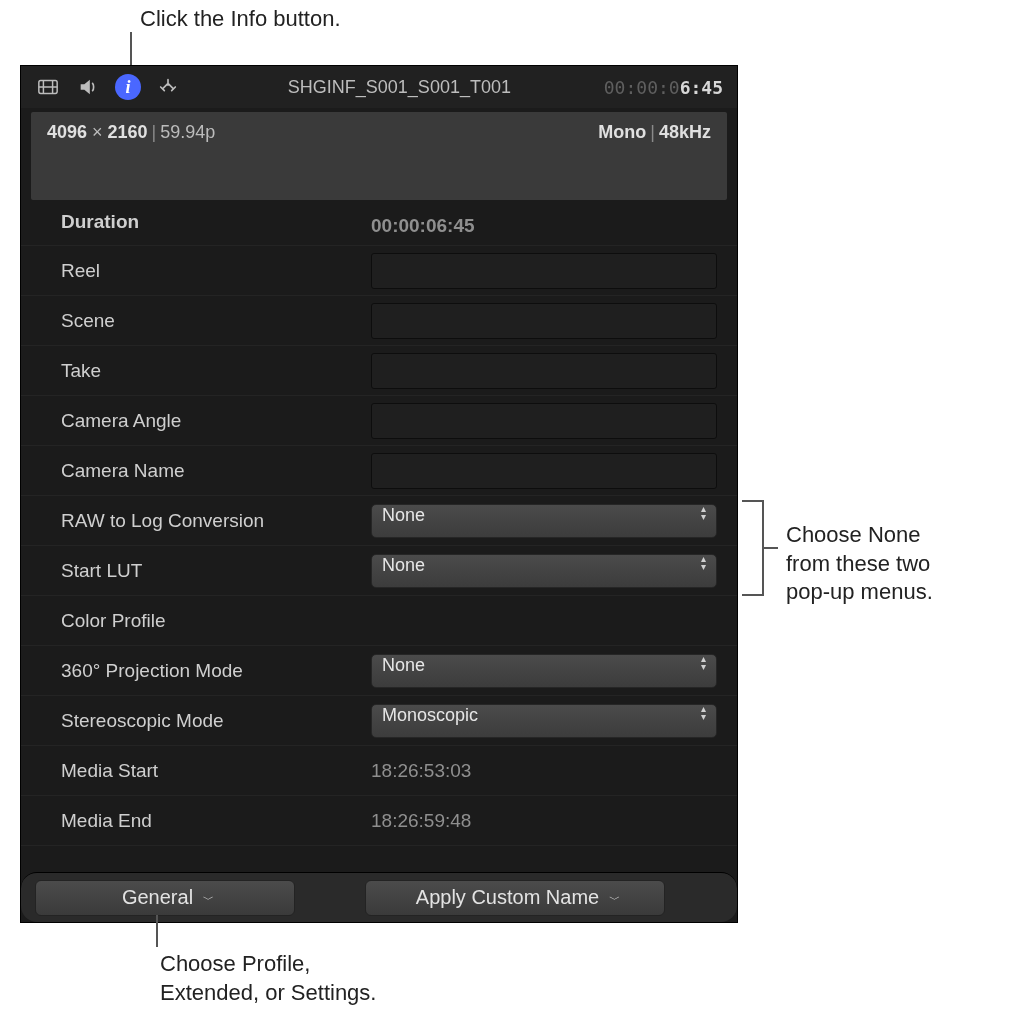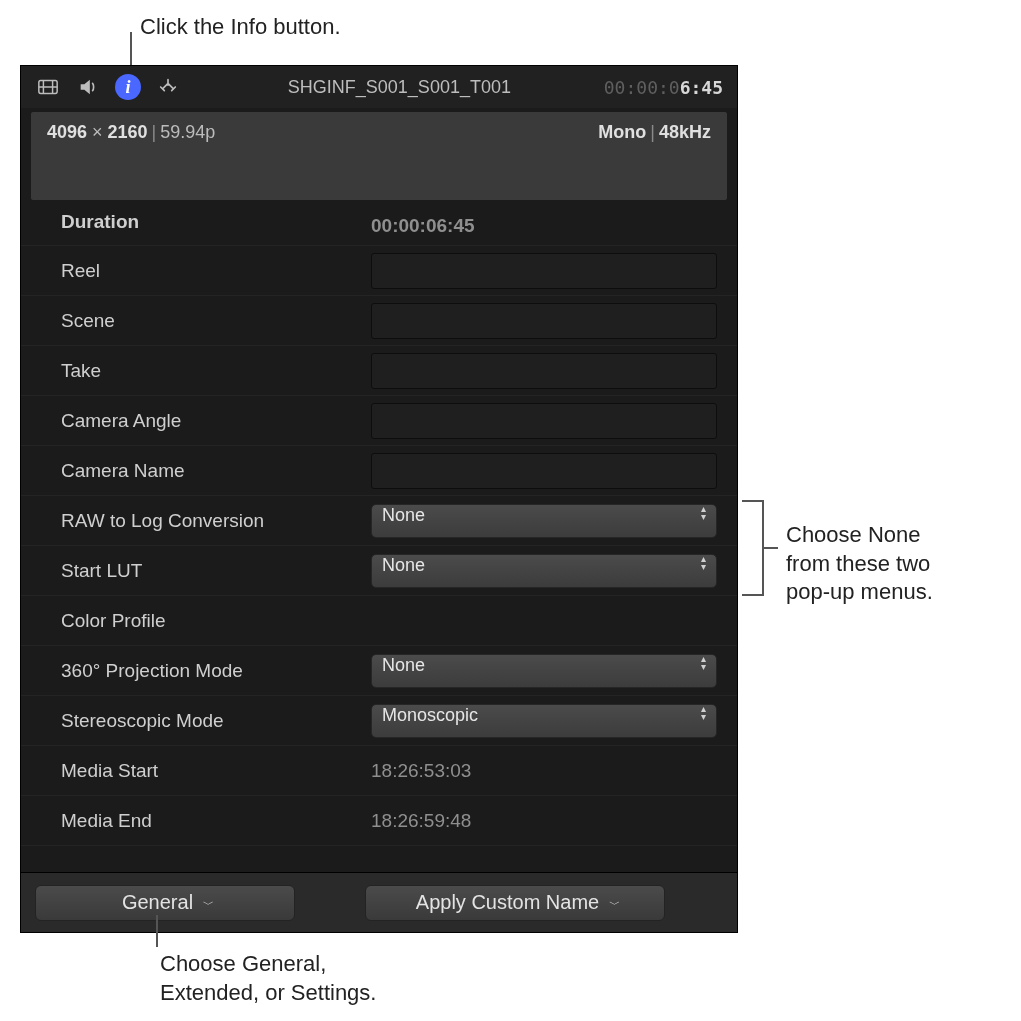--- a/index.html
+++ b/index.html
@@ -133,26 +133,27 @@
   }
   .select .chev {
     display: inline-flex; gap:0; flex-direction: column; align-items:center;
   }
   .select .chev::before { content:"▴"; font-size:10px; line-height:8px; color:#d0d0d0;}
   .select .chev::after  { content:"▾"; font-size:10px; line-height:8px; color:#d0d0d0;}
 
   
   .bottombar {
     background: #2a2a2a;
-    height: 60px;
+    height: 50px;
     display: flex;
     align-items: center;
     padding: 0 14px;
     gap: 70px;
     border-top: 1px solid #000;
+    border-radius: 16px;
   }
   .chipbtn {
     background: linear-gradient(#4b4b4b,#3a3a3a);
     border: 1px solid #232323;
     border-radius: 6px;
     color: #e3e3e3;
     height: 36px;
     padding: 0 22px 0 28px;
     display: flex;
     align-items: center;
@@ -172,21 +173,21 @@
     font-style: italic;
     font-family: Georgia, serif;
     font-weight: 700;
     font-size: 18px;
     display:flex; align-items:center; justify-content:center;
   }
 </style>
 </head>
 <body>
 
-<div class="callout" style="left:140px; top:13px;">Click the Info button.</div>
+<div class="callout" style="left:140px; top:5px;">Click the Info button.</div>
 <div class="callout-line" style="left:130px; top:32px; width:2px; height:40px;"></div>
 
 <div class="panel">
 
   <div class="toolbar">
     <span class="icon">
       <svg viewBox="0 0 24 24" fill="none" stroke="#bdbdbd" stroke-width="1.6">
         <rect x="2" y="5" width="20" height="14" rx="2"></rect>
         <path d="M7 5v14M17 5v14M2 12h20M4.5 8.5h0M4.5 15.5h0M19.5 8.5h0M19.5 15.5h0"></path>
       </svg>
@@ -338,15 +339,15 @@
 <div class="bracket" style="left:742px; top:500px; width:22px; height:96px;"></div>
 <div class="callout-line" style="left:764px; top:547px; width:14px; height:2px;"></div>
 <div class="callout" style="left:786px; top:521px;">
   <div>Choose None</div>
   <div>from these two</div>
   <div>pop-up menus.</div>
 </div>
 
 <div class="callout-line" style="left:156px; top:915px; width:2px; height:32px;"></div>
 <div class="callout" style="left:160px; top:950px;">
-  <div>Choose General,</div>
+  <div>Choose Profile,</div>
   <div>Extended, or Settings.</div>
 </div>
 
 </body></html>

